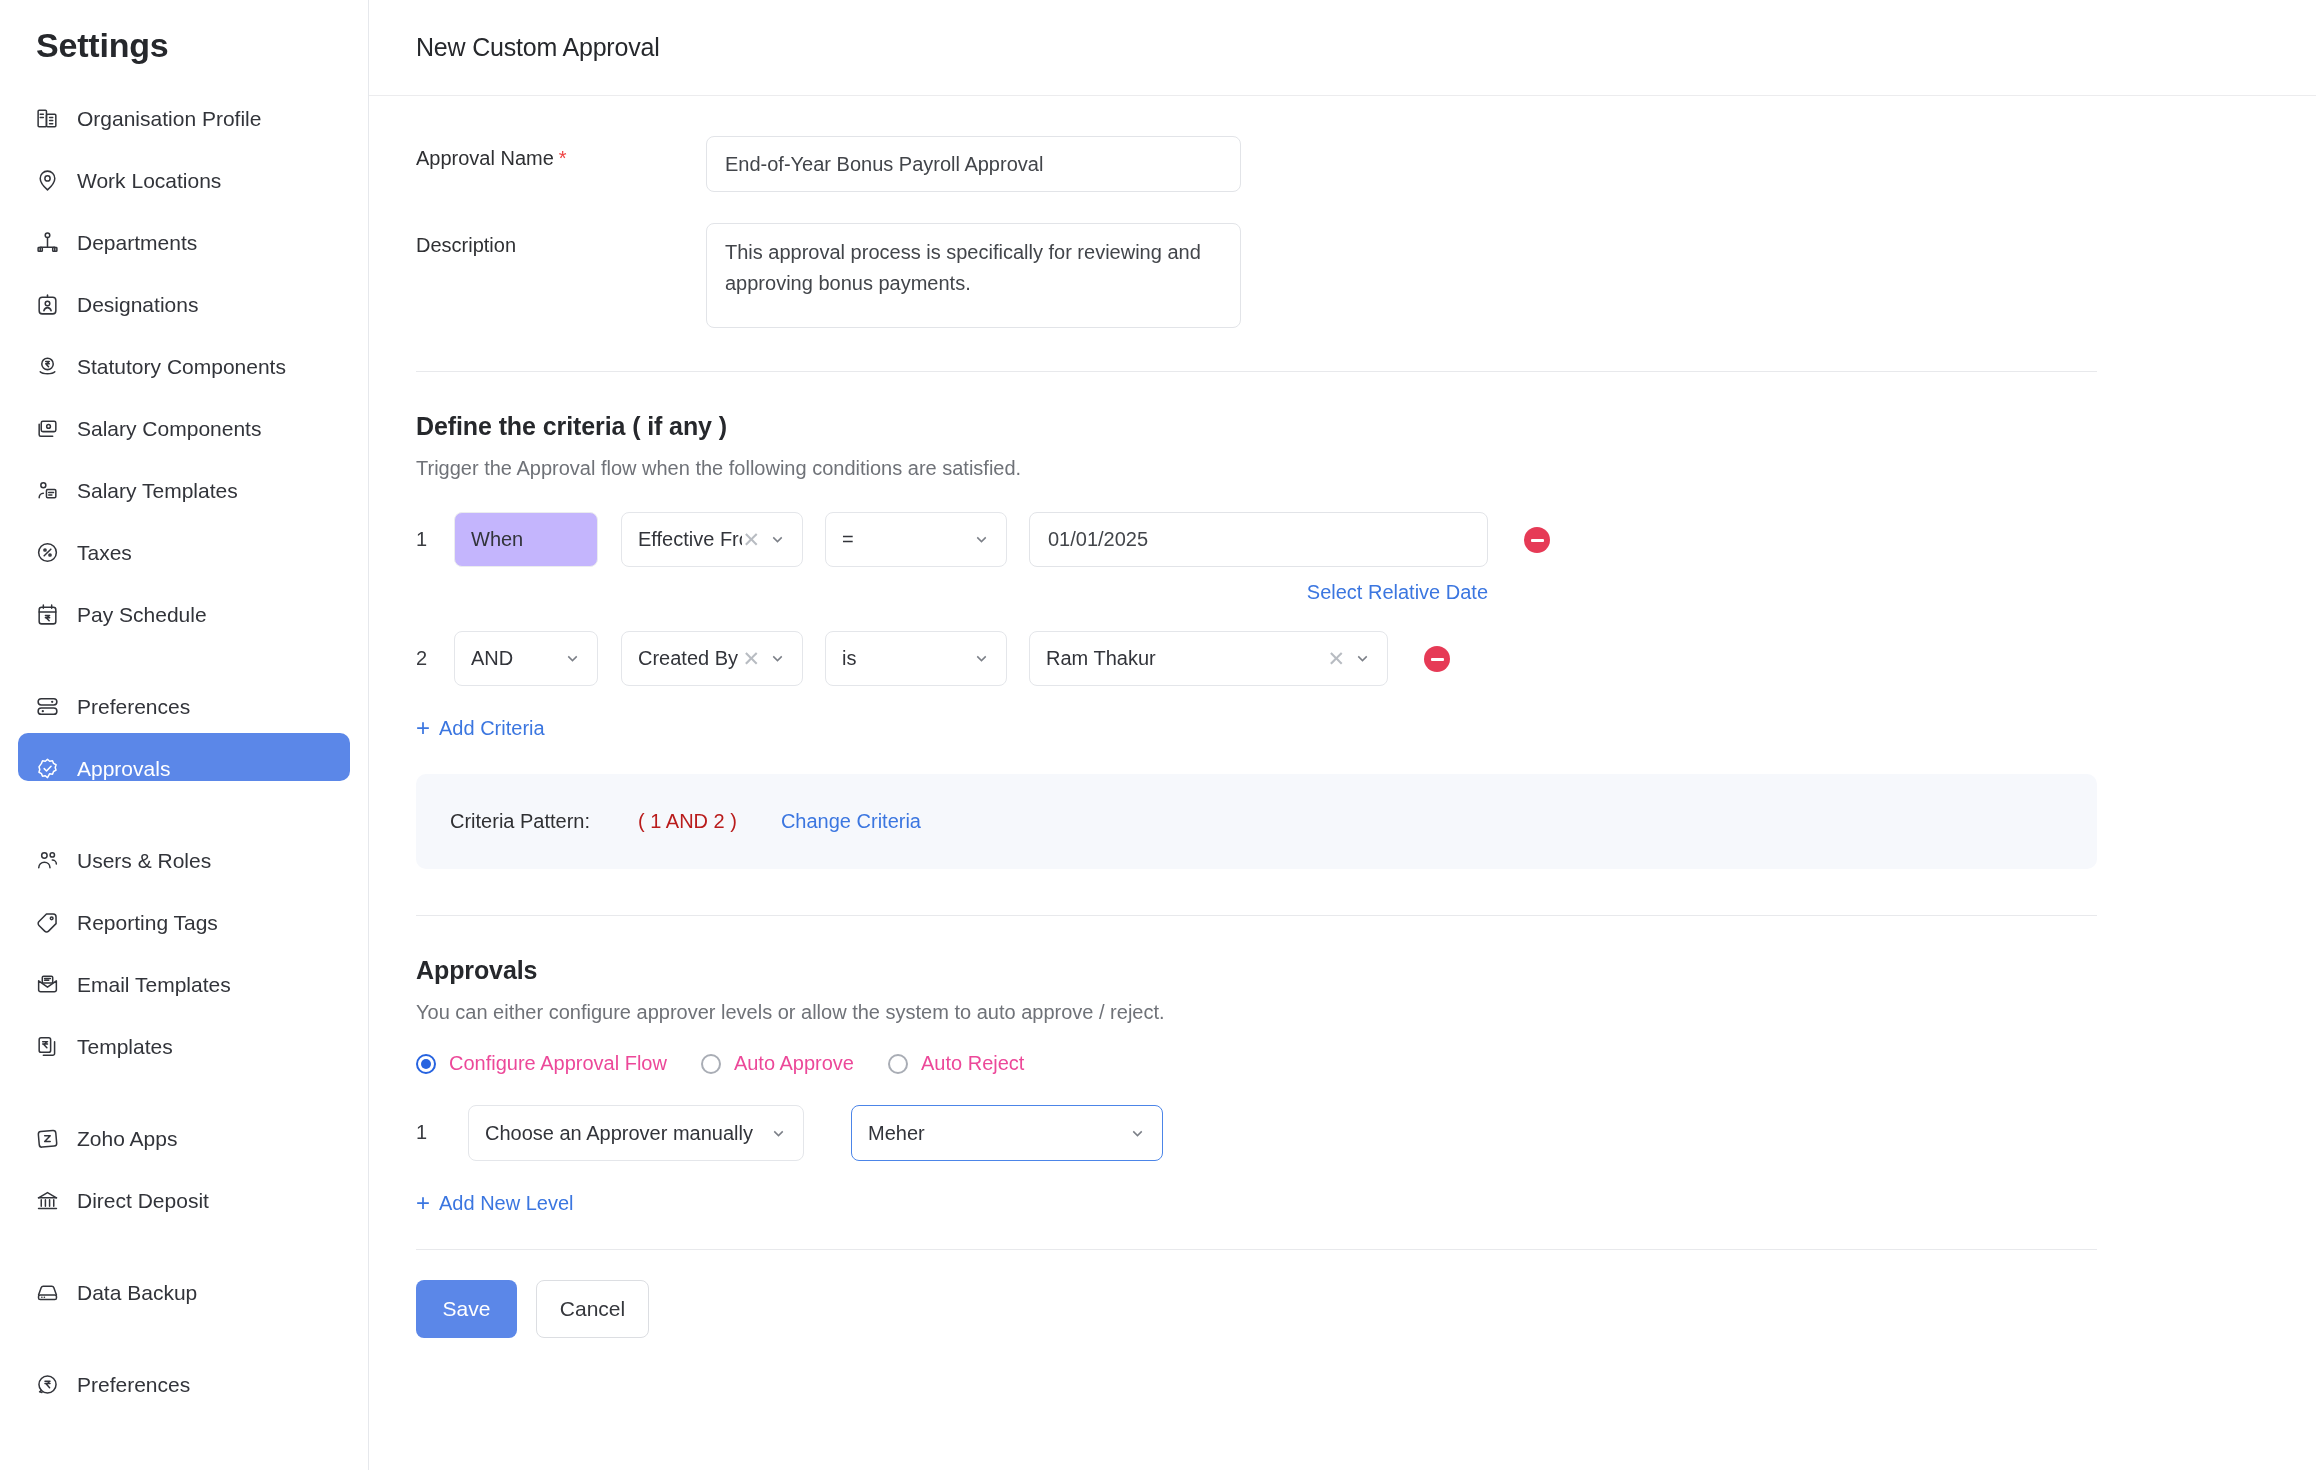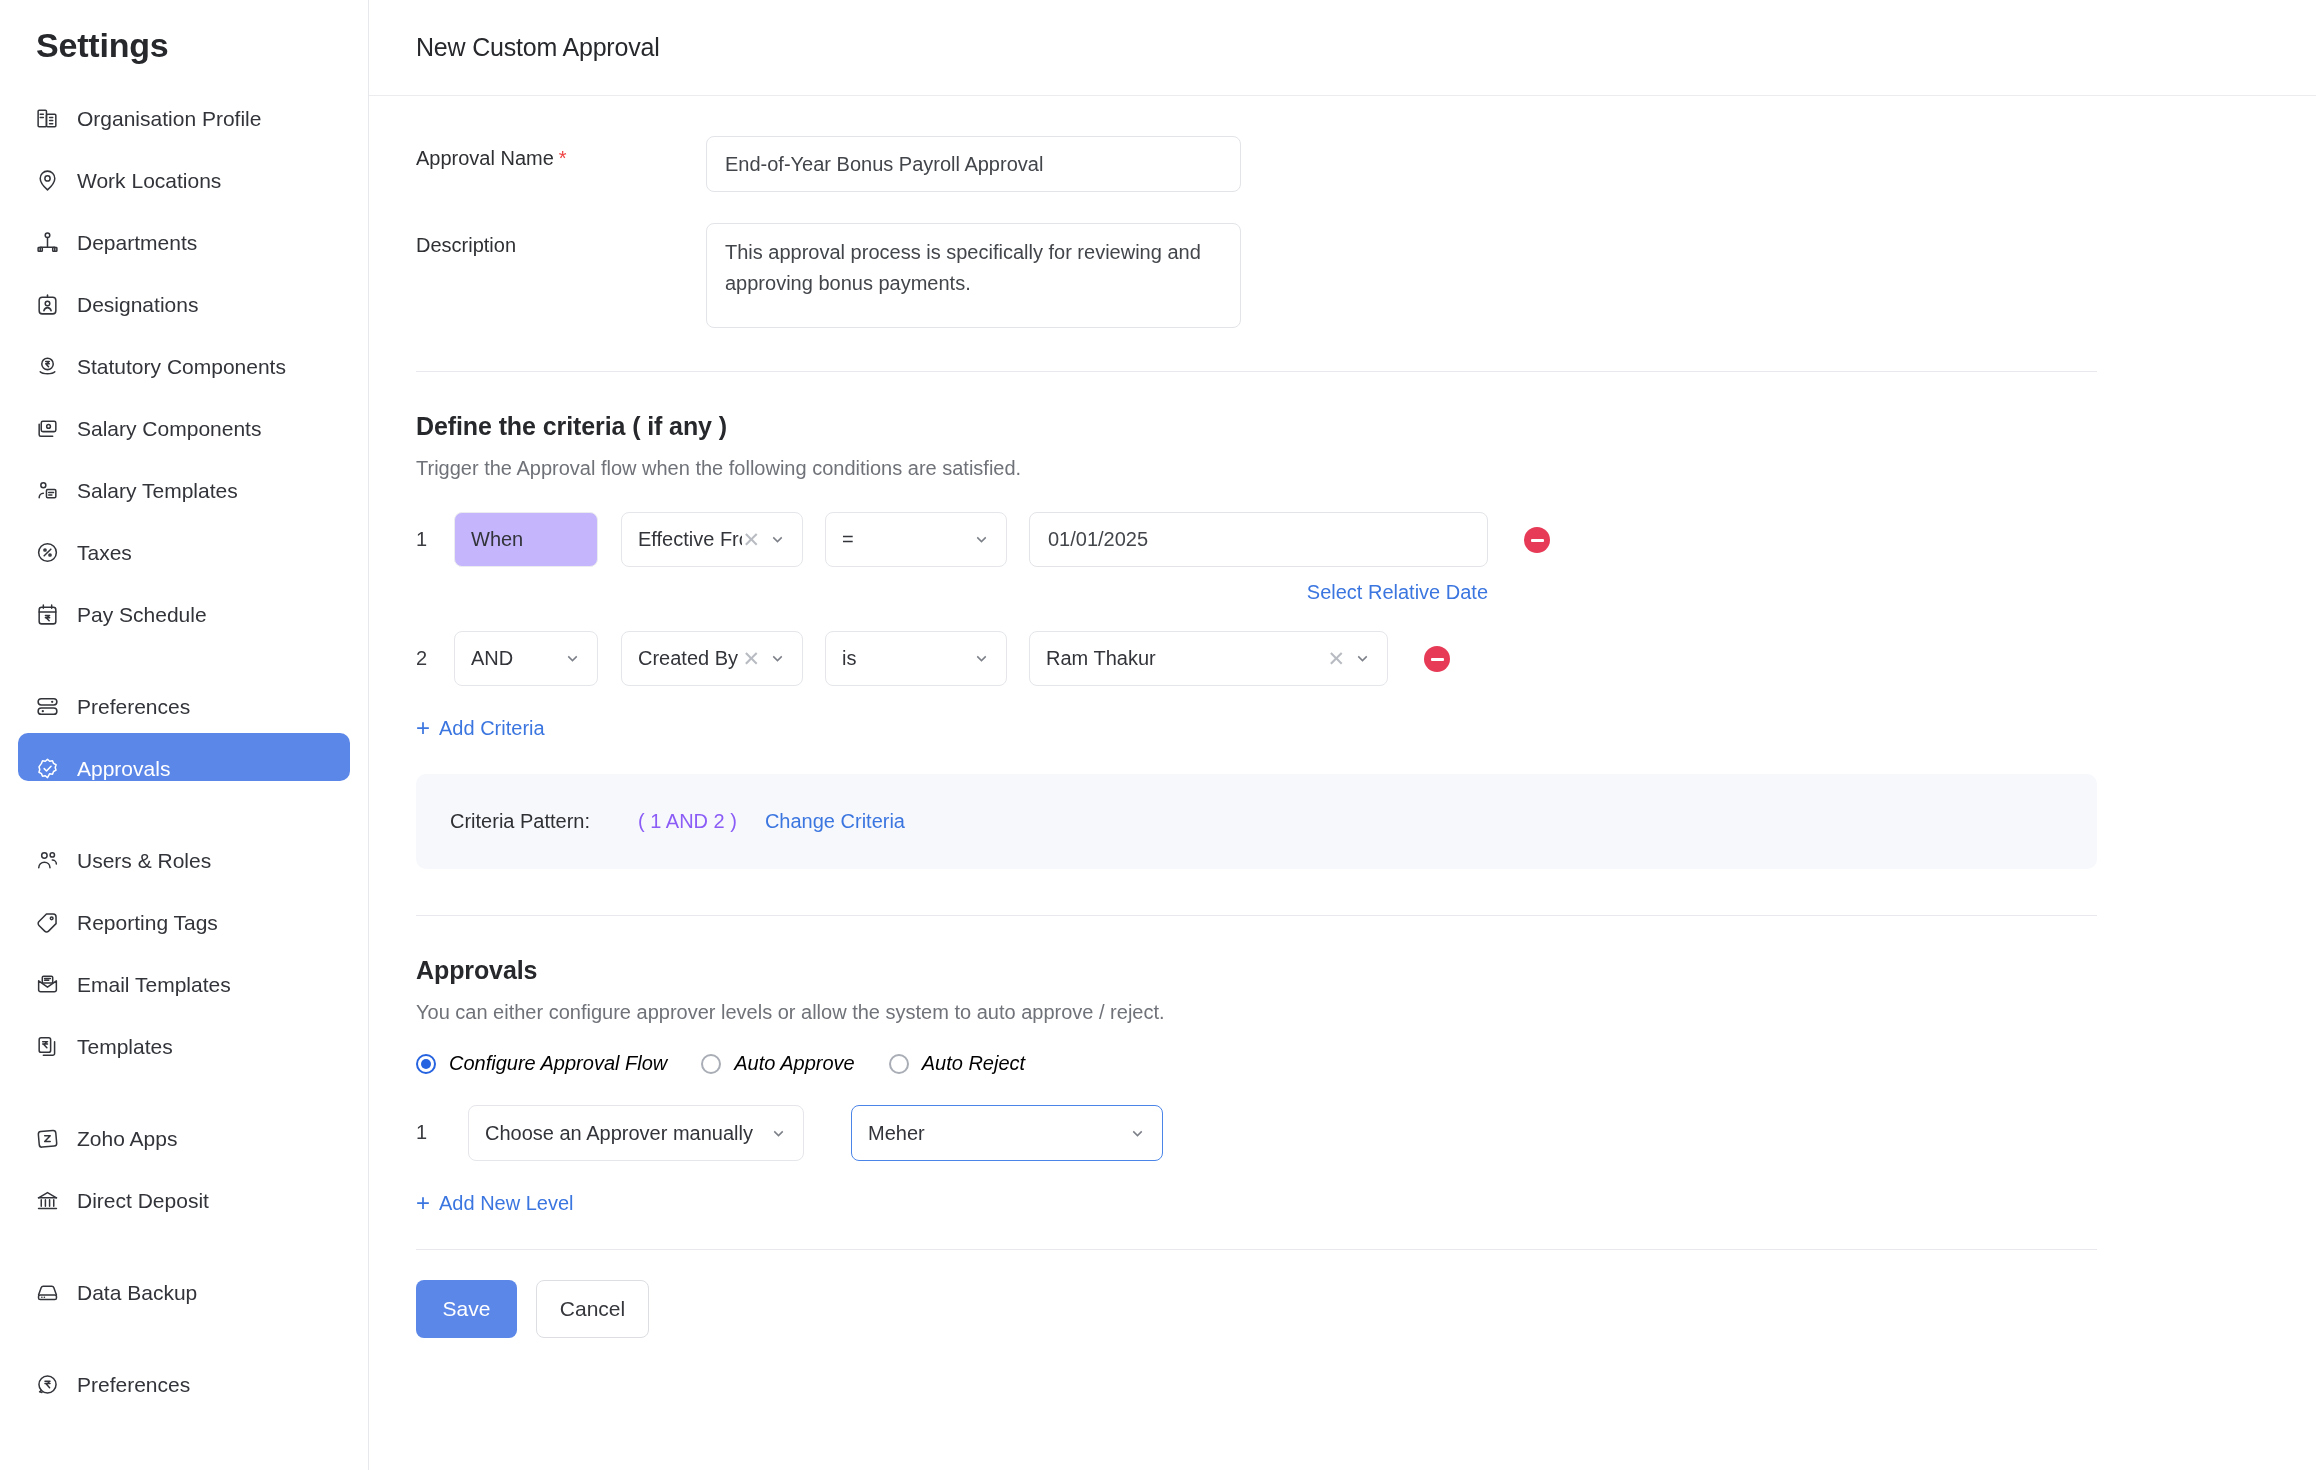--- a/index.html
+++ b/index.html
@@ -99,33 +99,33 @@
 
   .link { color: #3b76e0; font-size: 20px; cursor: pointer; }
   .link-row { display: flex; align-items: center; gap: 9px; }
   .plus { font-size: 24px; color: #3b76e0; line-height: 1; }
 
   .pattern-box {
     width: 1681px; background: #f6f8fc; border-radius: 10px; height: 95px;
     display: flex; align-items: center; padding-left: 34px; gap: 0;
   }
   .pattern-label { font-size: 20px; color: #2f3033; width: 188px; }
-  .pattern-val { font-size: 20px; color: #8b5cf6; margin-right: 28px; }
+  .pattern-val { font-size: 20px; color: #b91c1c; margin-right: 44px; }
 
   .radios { display: flex; align-items: center; gap: 34px; }
   .radio { display: flex; align-items: center; gap: 13px; cursor: pointer; }
   .radio .dot {
     width: 20px; height: 20px; border-radius: 50%; border: 2px solid #a9adb5;
     background: #fff; flex: 0 0 20px; position: relative;
   }
   .radio.sel .dot { border-color: #2663e0; }
   .radio.sel .dot::after {
     content: ""; position: absolute; inset: 3px; border-radius: 50%; background: #2663e0;
   }
-  .radio span { font-size: 20px; color: #000000; font-style: italic; }
+  .radio span { font-size: 20px; color: #ec4899; }
 
   .btn {
     height: 58px; border-radius: 8px; font-size: 21px; cursor: pointer;
     display: flex; align-items: center; justify-content: center;
     font-family: "Liberation Sans", sans-serif;
   }
   .btn-primary { background: #5b87e8; color: #fff; border: none; width: 101px; }
   .btn-secondary { background: #fff; color: #35373c; border: 1px solid #dcdee2; width: 113px; }
 </style>
 </head>

